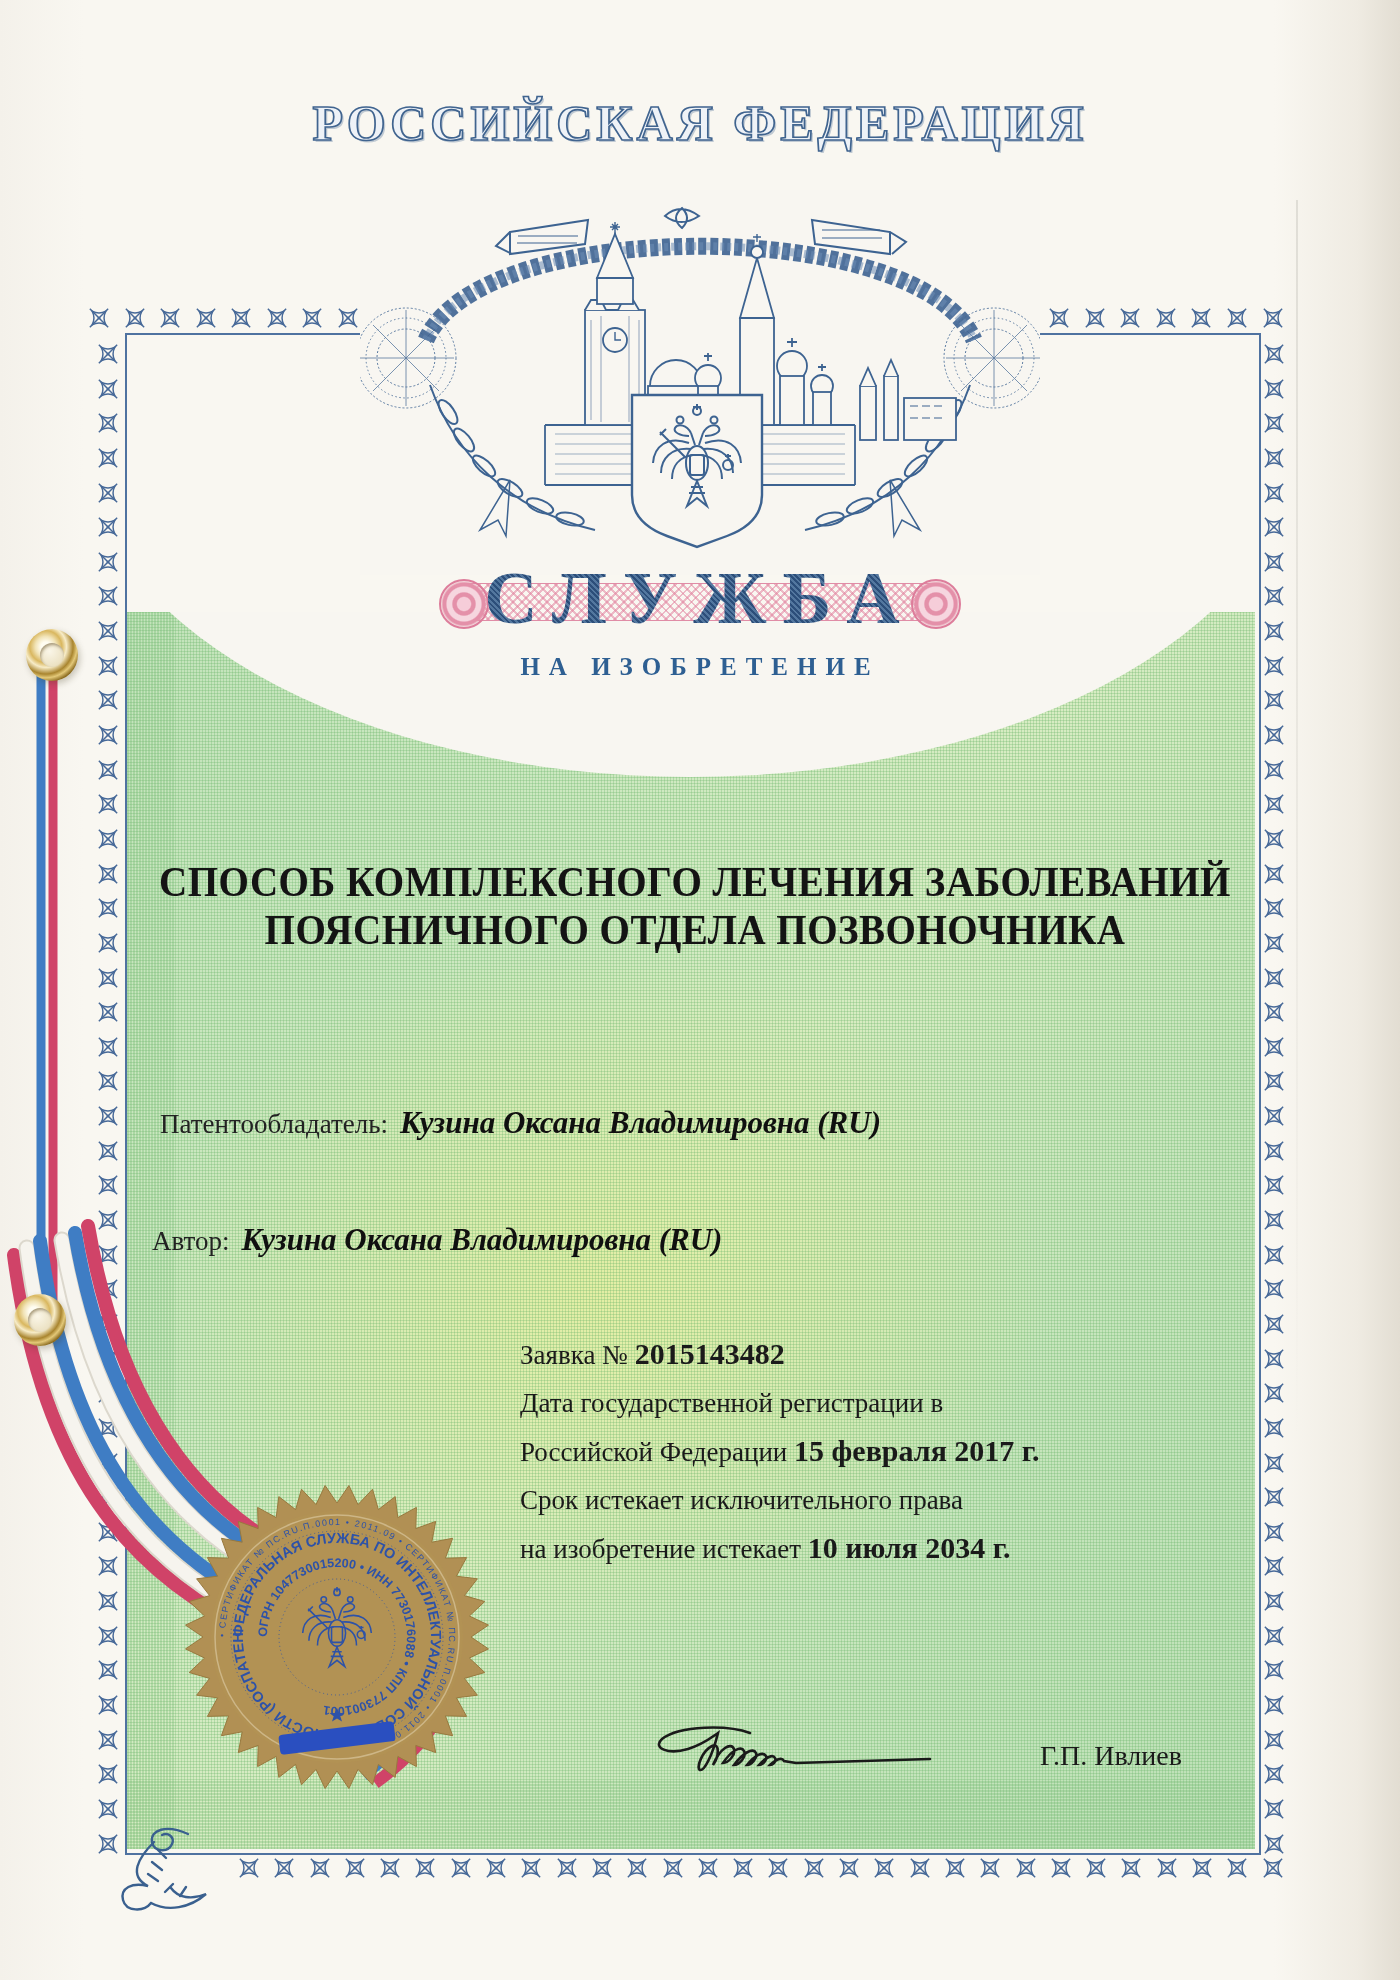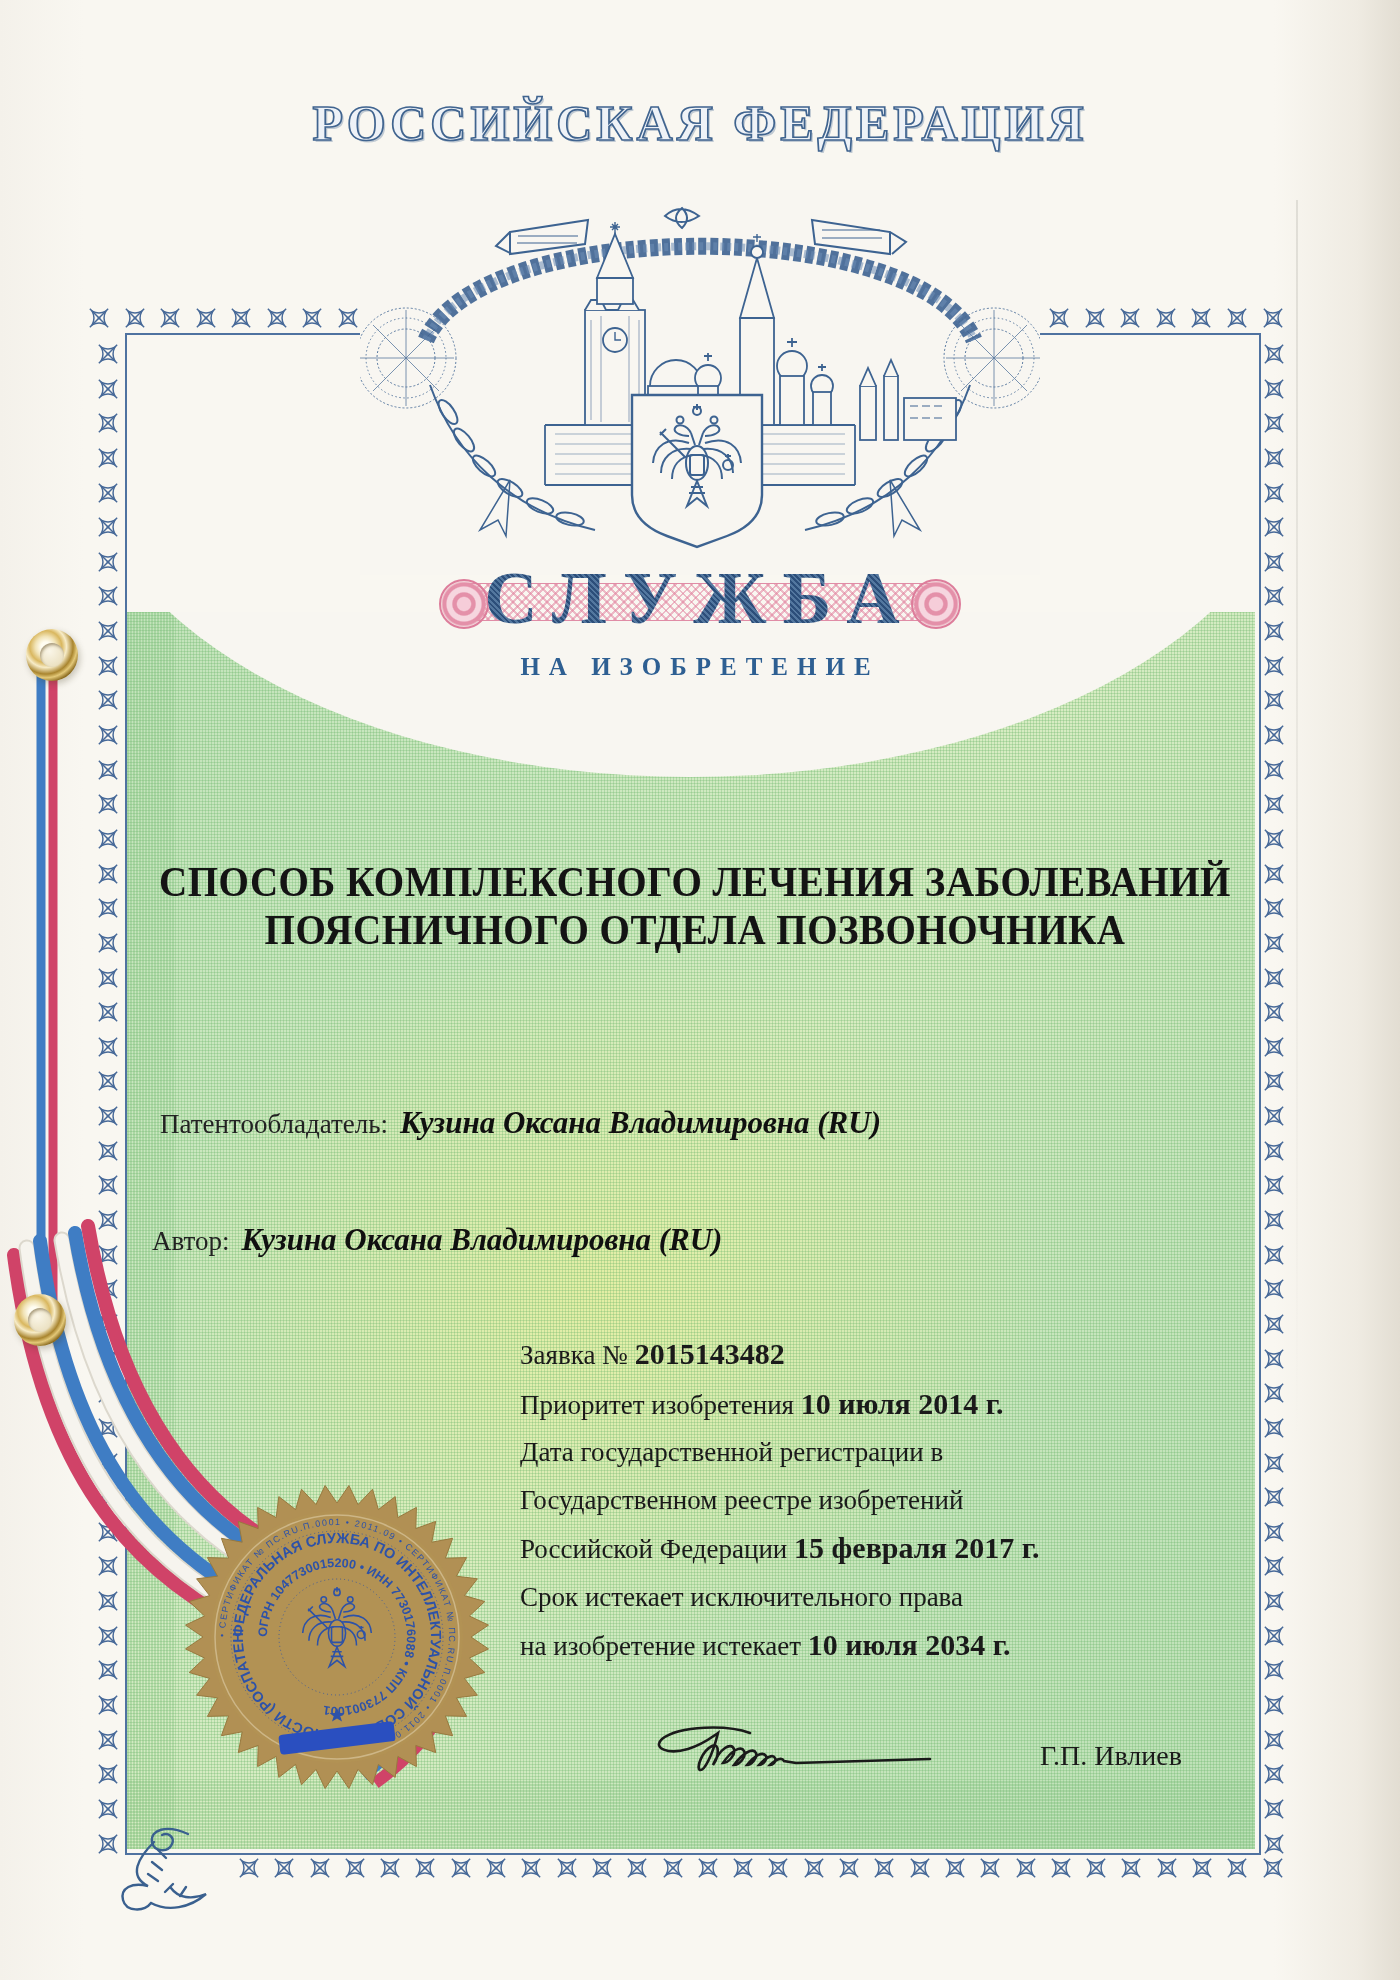--- a/index.html
+++ b/index.html
@@ -697,26 +697,21 @@
   </div>
   <div class="gtext kv author-line">
     <span>Автор:</span><span class="val">Кузина Оксана Владимировна (RU)</span>
   </div>
 
   <div class="gtext details">
     <div>
       <span>Заявка №</span>
       <b>2015143482</b>
     </div>
-    <div>
-      <span>Приоритет изобретения</span>
-      <b>10 июля 2014 г.</b>
-    </div>
     <div>Дата государственной регистрации в</div>
-    <div>Государственном реестре изобретений</div>
     <div>
       <span>Российской Федерации</span>
       <b>15 февраля 2017 г.</b>
     </div>
     <div>Срок истекает исключительного права</div>
     <div>
       <span>на изобретение истекает</span>
       <b>10 июля 2034 г.</b>
     </div>
   </div>

